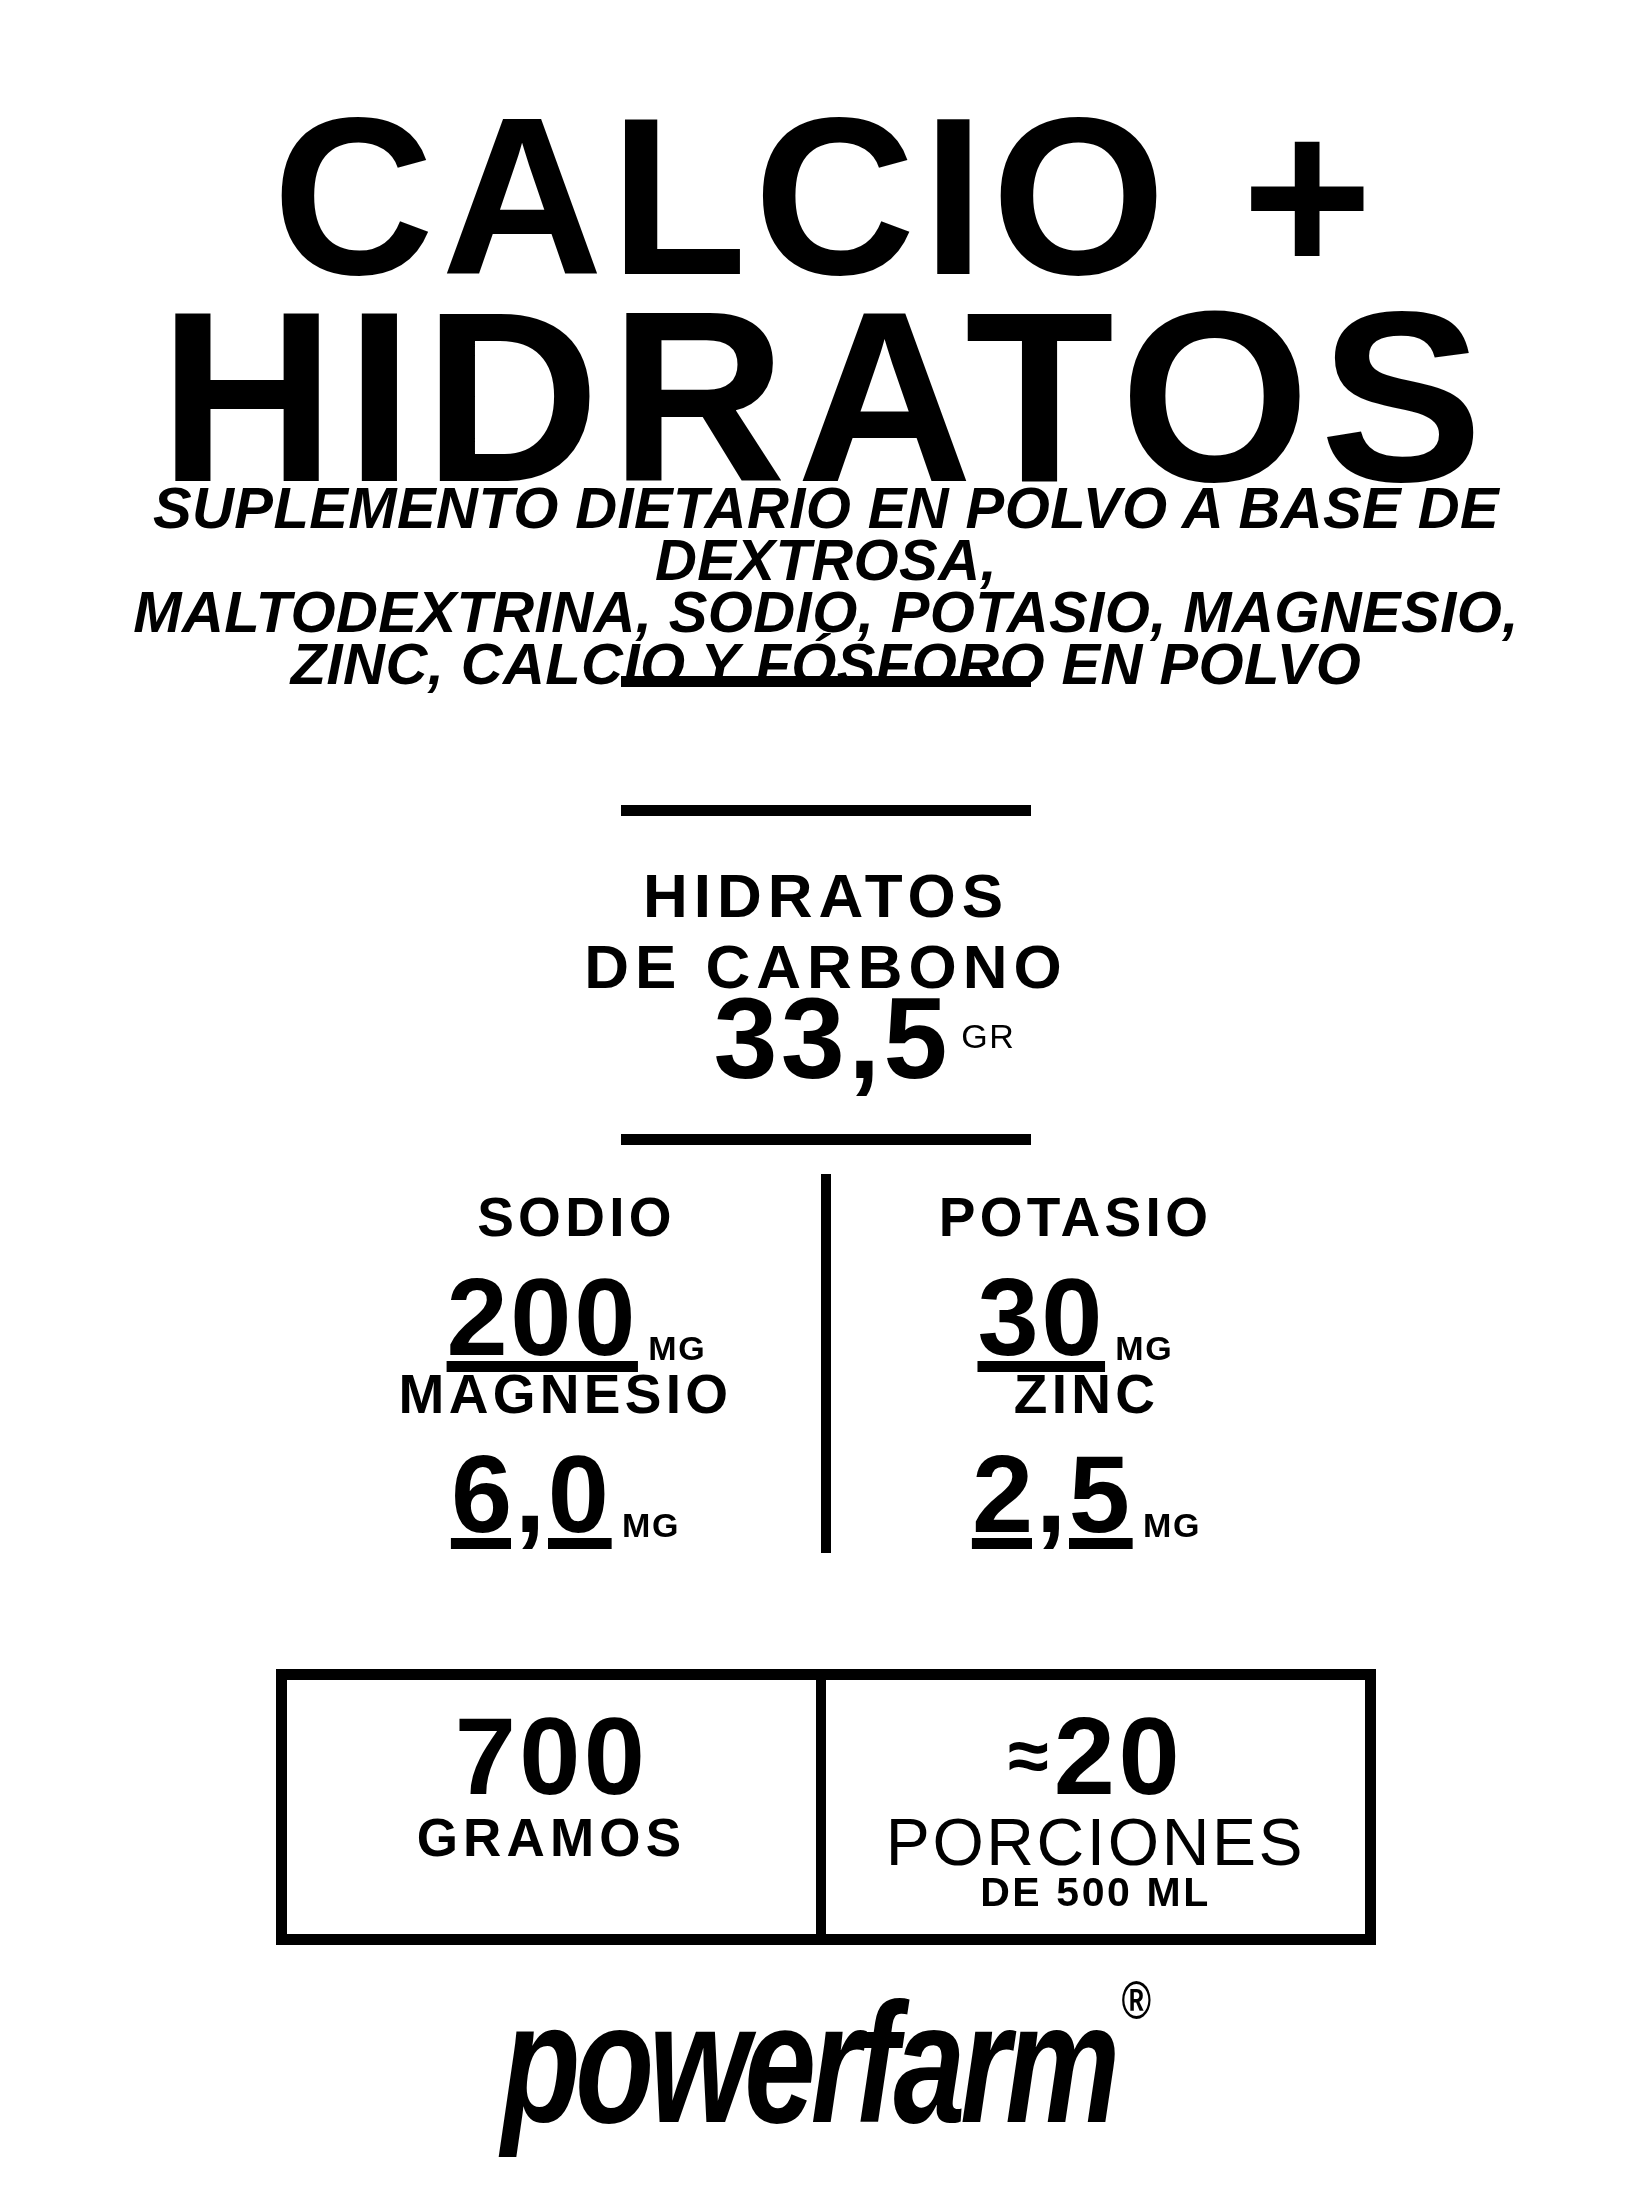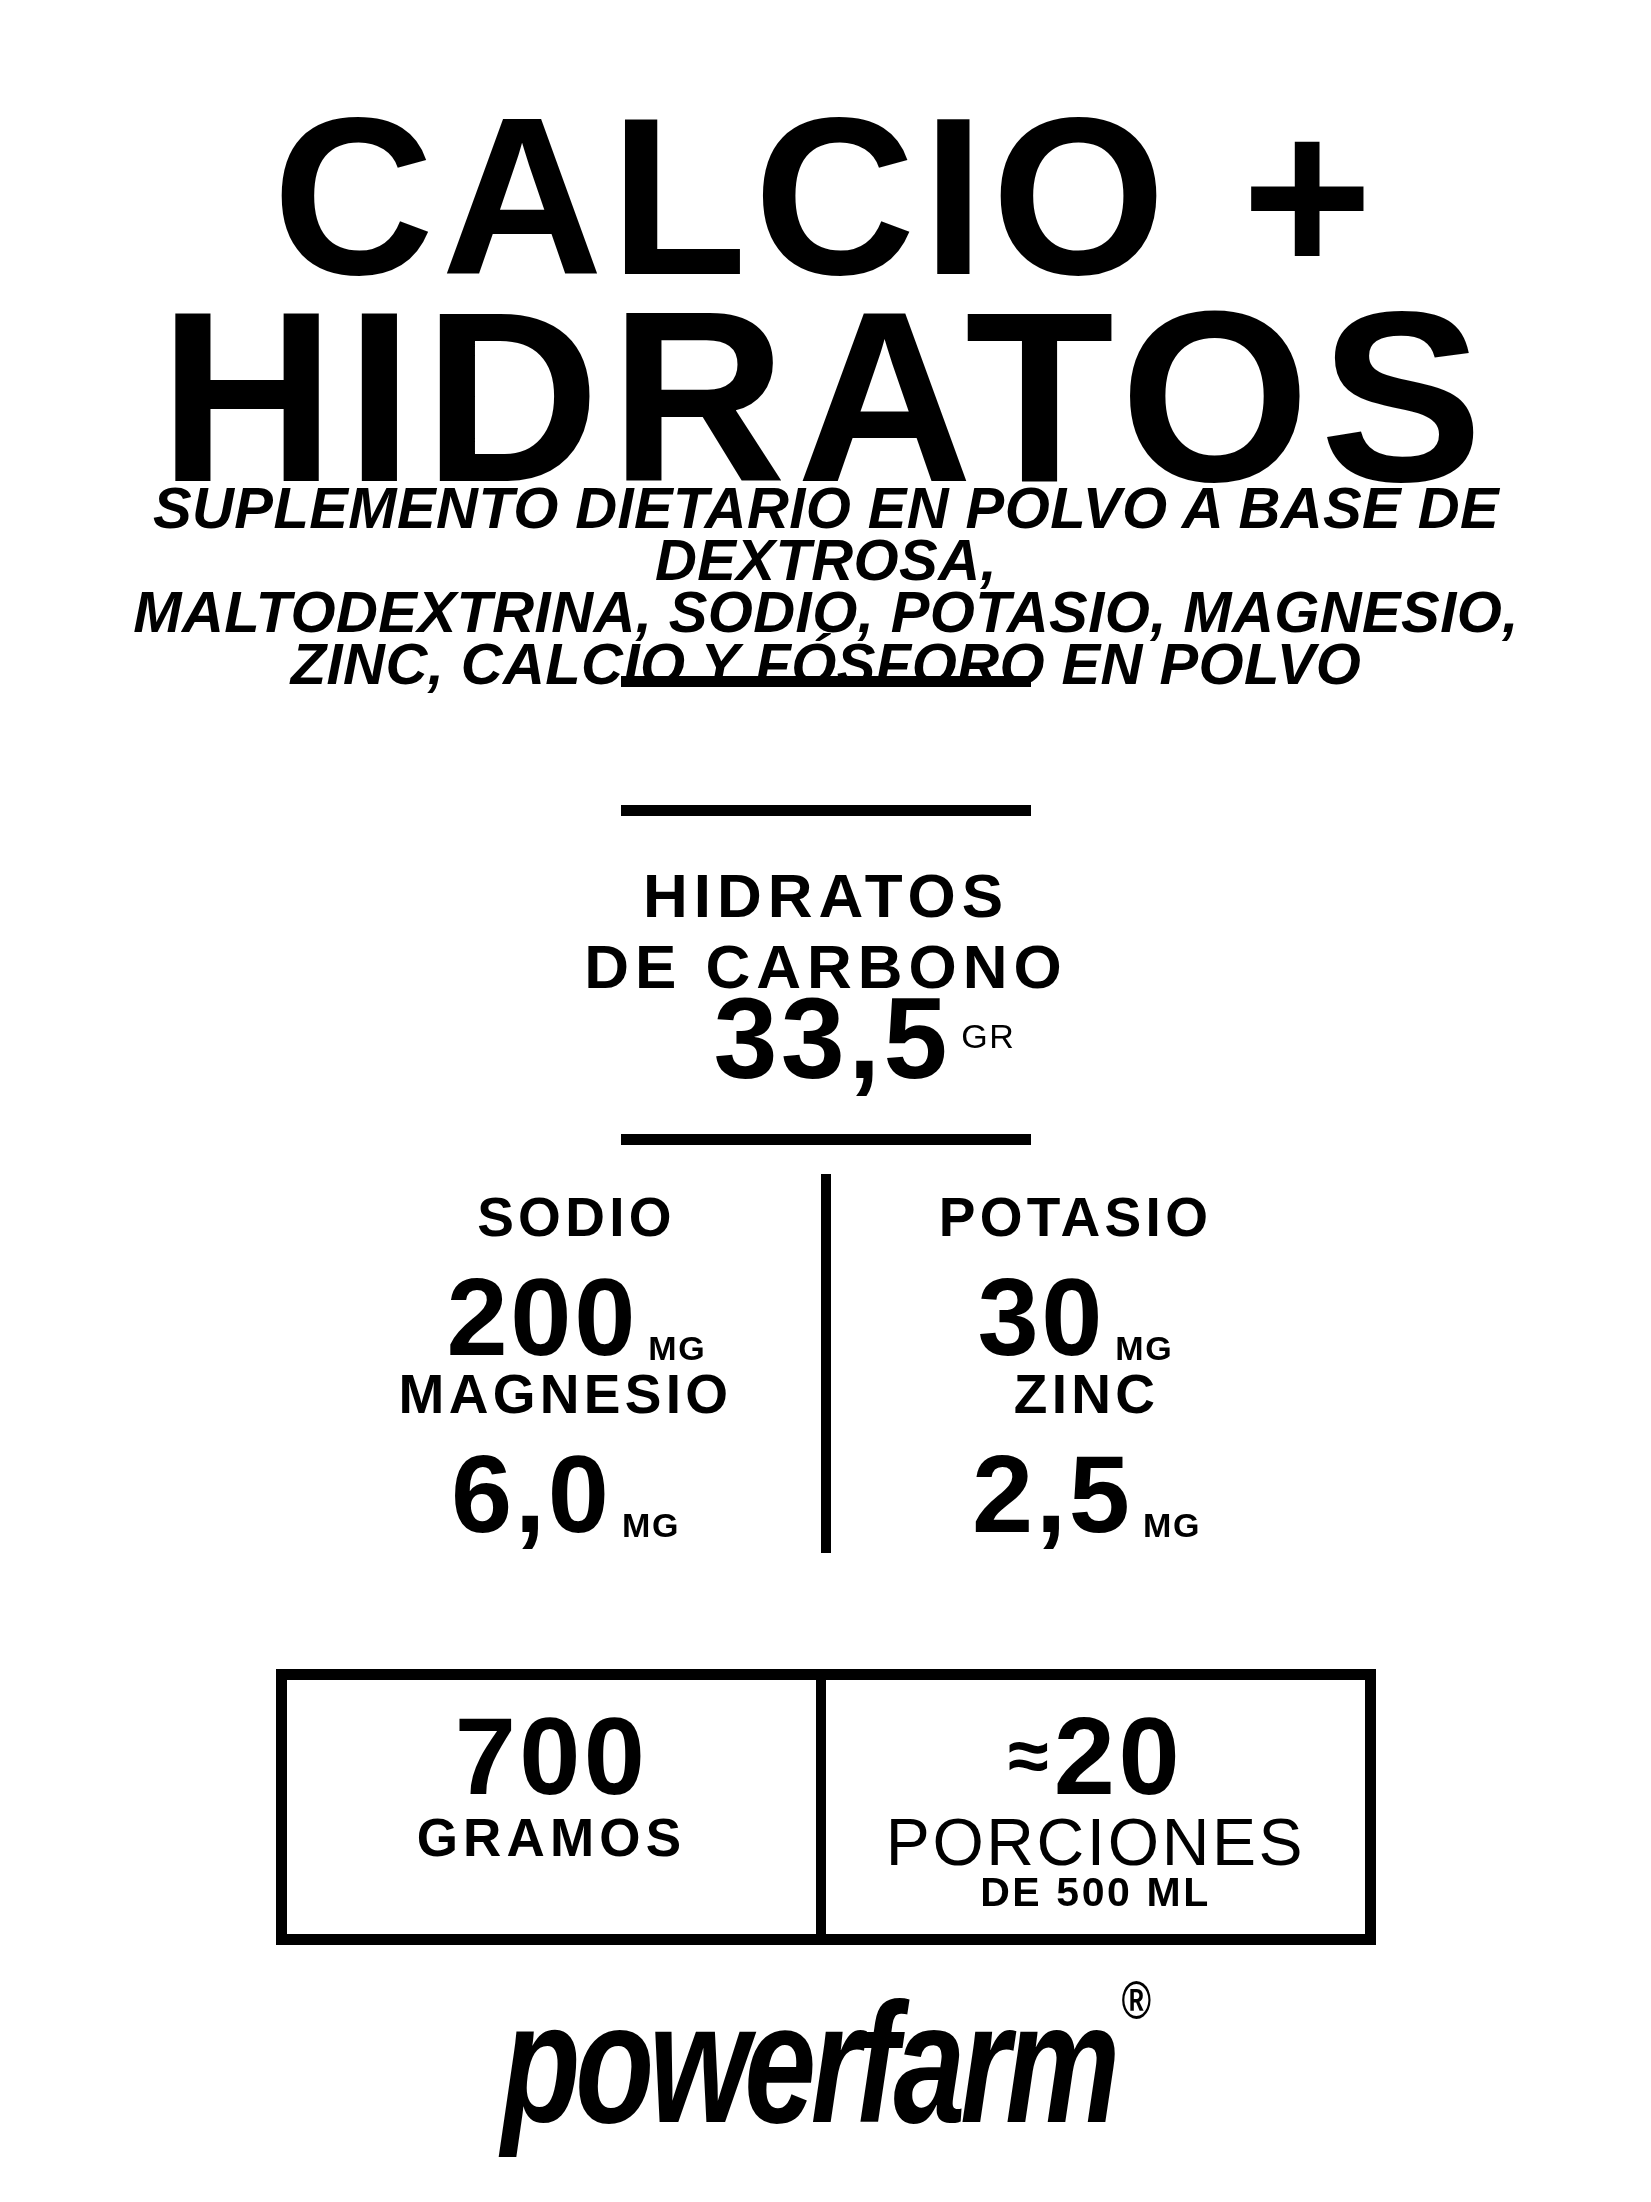--- a/index.html
+++ b/index.html
@@ -28,21 +28,21 @@
   .carbs-value{font-size:115px;line-height:1;font-weight:bold;letter-spacing:3.4px;}
   .carbs-unit{font-size:34px;line-height:1;font-weight:normal;letter-spacing:1.7px;margin-left:10.3px;margin-bottom:5.2px;}
 
   
   .nrow{position:absolute;left:327px;width:998px;display:flex;}
   .nrow1{top:1174px;height:205px;}
   .nrow2{top:1351px;height:202px;gap:44px;}
   .ncell{width:50%;display:flex;flex-direction:column;align-items:center;}
   .nname{margin-top:16.3px;font-size:55px;line-height:55px;font-weight:bold;letter-spacing:4.3px;}
   .nvalrow{margin-top:17px;display:flex;align-items:flex-end;}
-  .nvalue{font-size:110px;line-height:1;font-weight:bold;letter-spacing:2.6px;}
+  .nvalue{font-size:110px;line-height:1;font-weight:bold;letter-spacing:2.6px;text-decoration:underline;}
   .nunit{font-size:34px;line-height:1;font-weight:bold;letter-spacing:1.7px;margin-left:10.3px;margin-bottom:6.9px;}
   .vdivider{position:absolute;left:50%;margin-left:-5.2px;top:0;bottom:0;width:10.3px;background:#000;}
 
   
   .pbox{position:absolute;left:276px;top:1669px;width:1100px;height:276px;border:11.2px solid #000;box-sizing:border-box;display:flex;}
   .pcell{width:50%;box-sizing:border-box;display:flex;flex-direction:column;align-items:center;padding-top:33px;}
   .pcell-left{border-right:10.3px solid #000;}
   .pvalrow{display:flex;align-items:center;}
   .papprox{font-size:74px;line-height:1;font-weight:bold;margin-right:5.2px;}
   .pvalue{font-size:110px;line-height:86px;font-weight:bold;letter-spacing:3.4px;}

